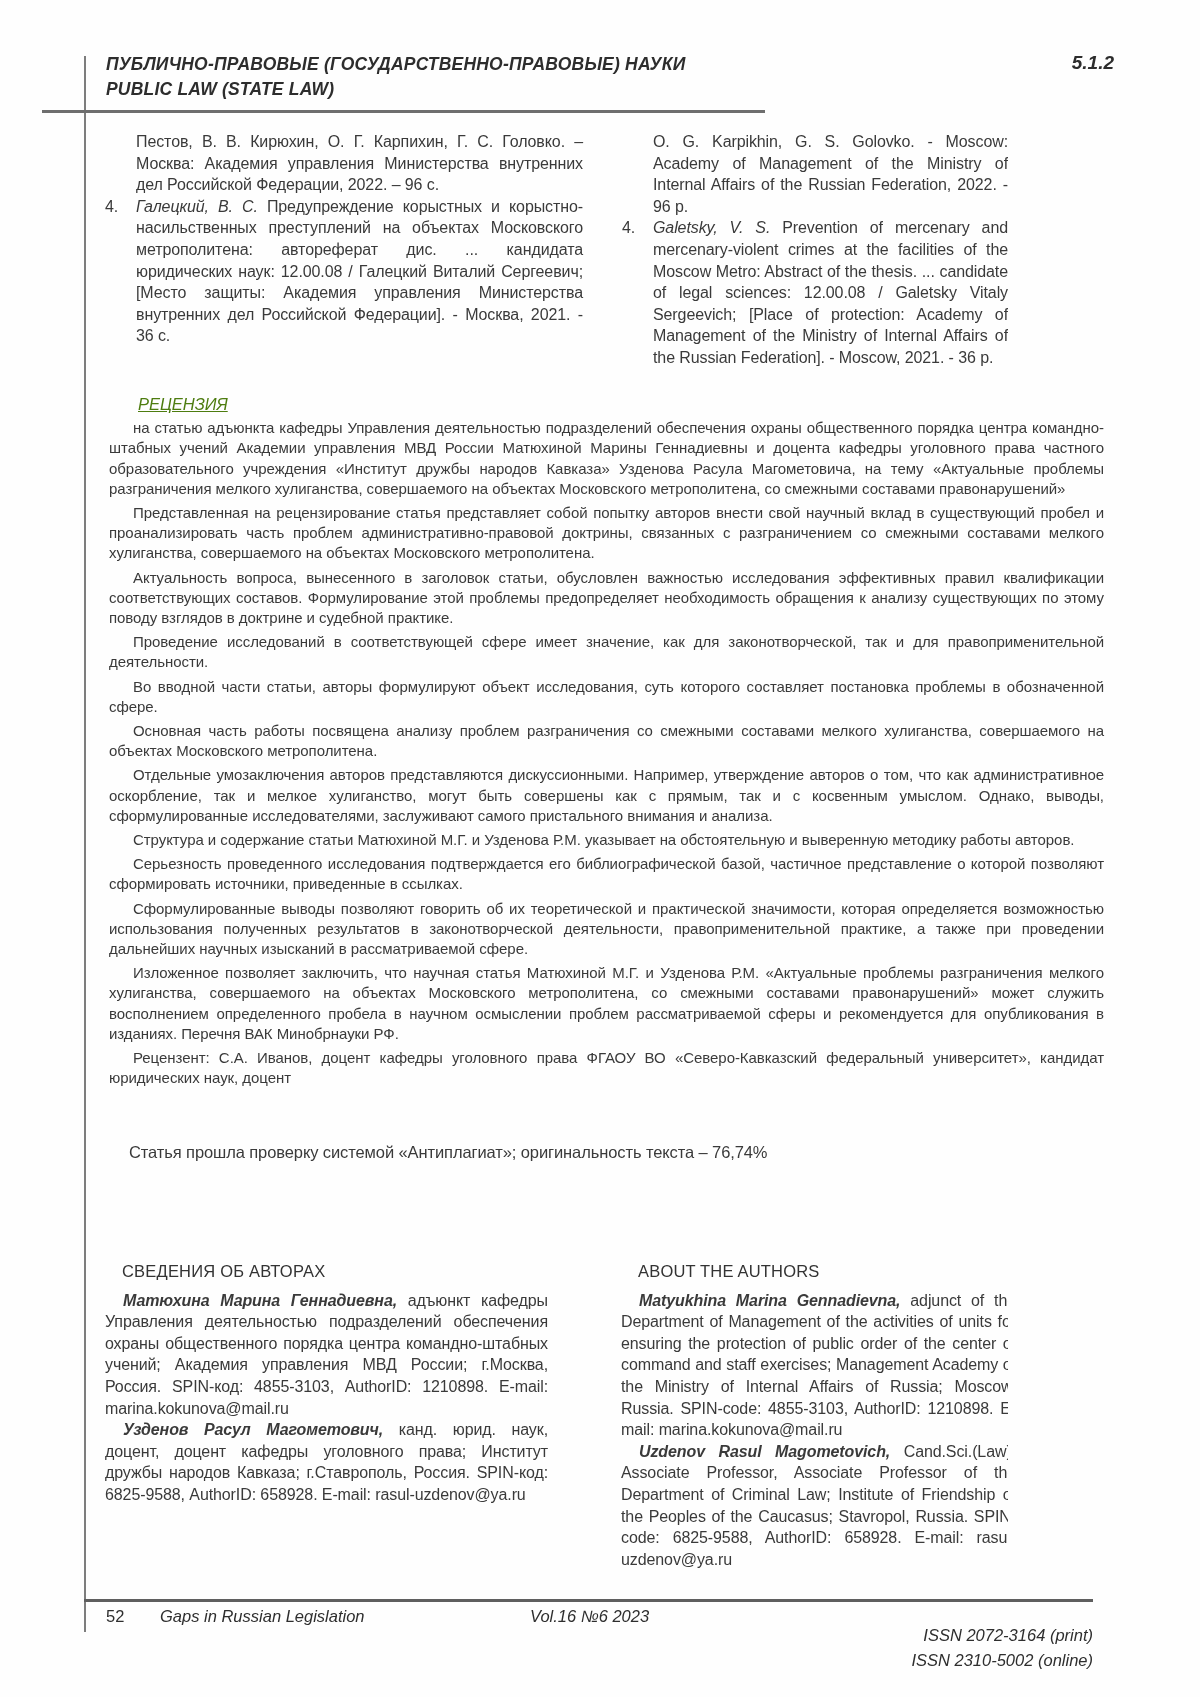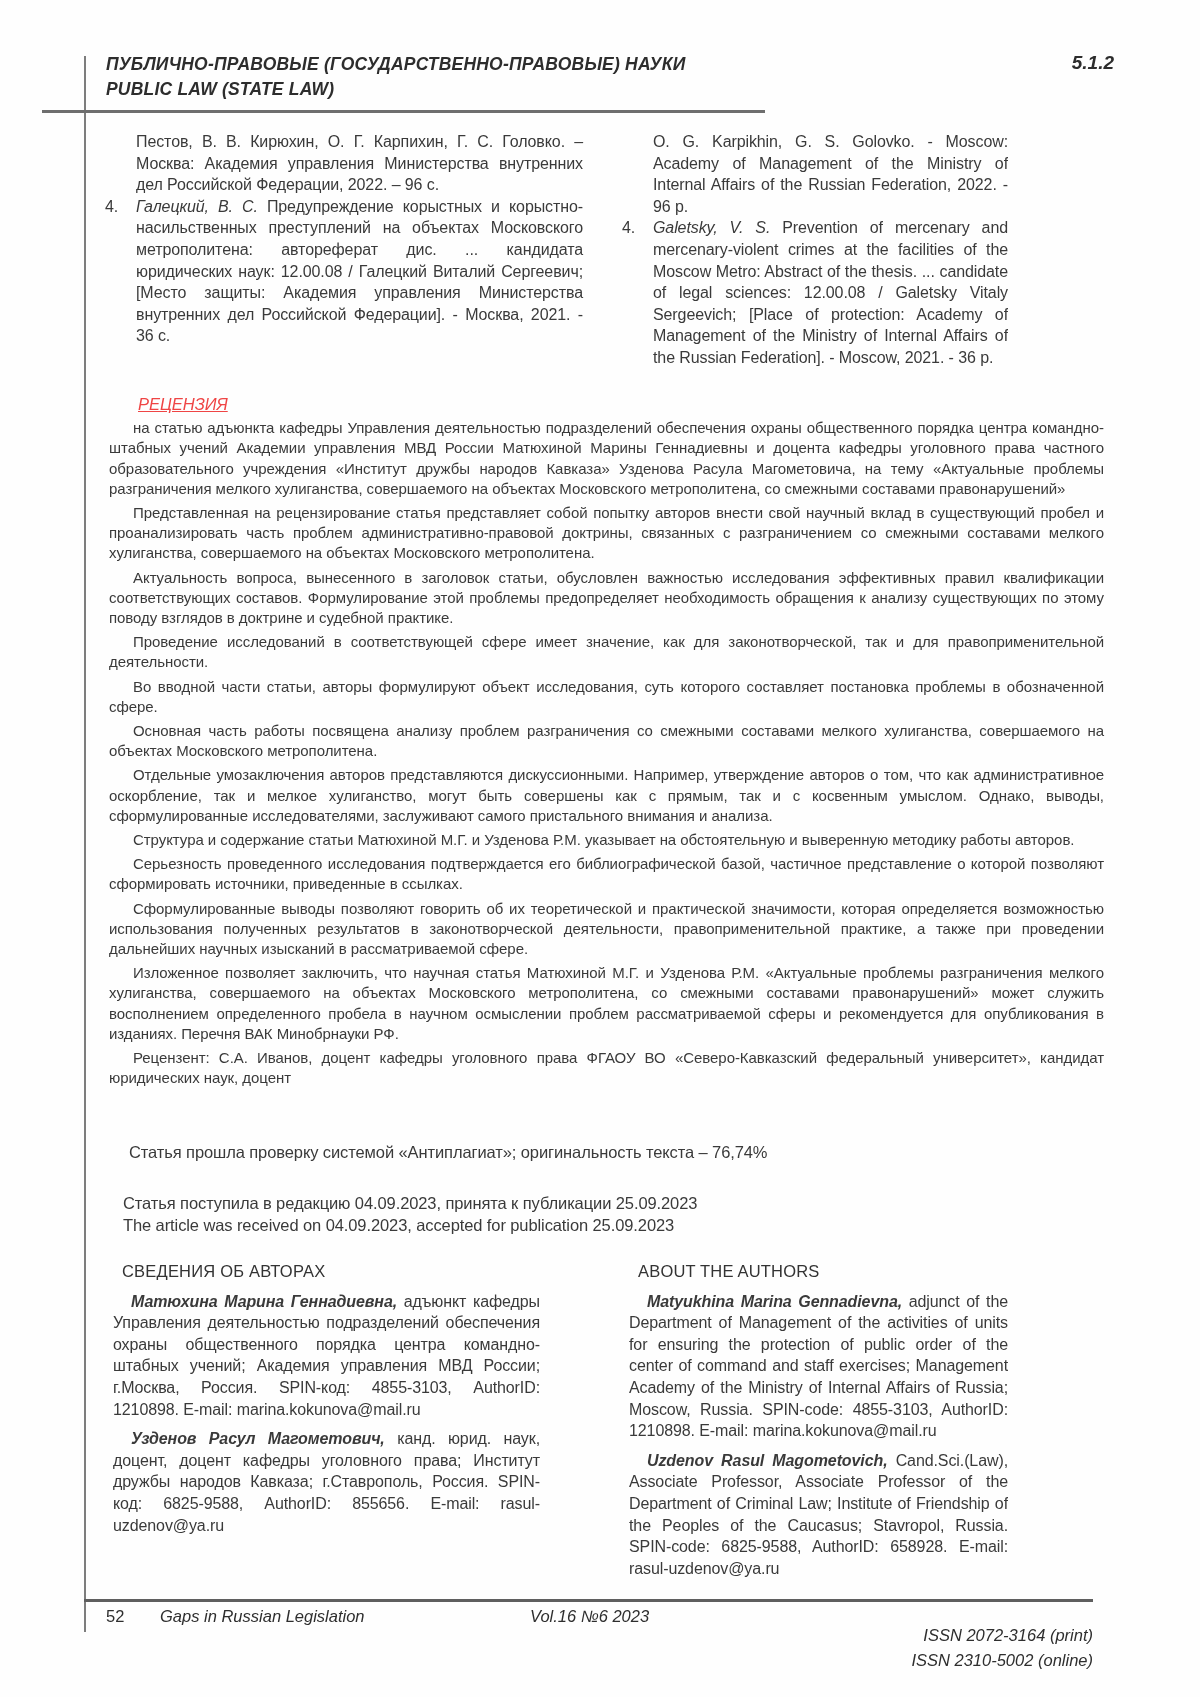--- a/index.html
+++ b/index.html
@@ -22,31 +22,31 @@
         font-size:16px;line-height:21.6px;letter-spacing:-.1px;}
   .ref-col{text-align:justify;}
   .ref-item{display:flex;}
   .ref-num{flex:none;width:31px;}
   .ref-body{flex:1;text-align:justify;}
   .ref-name{font-style:italic;}
   
   .review{position:absolute;left:105px;top:394px;width:1003px;height:748px;overflow:hidden;
           font-size:15px;line-height:20.2px;letter-spacing:-.05px;text-align:justify;}
   .review-heading{font-style:italic;text-decoration:underline;margin:0 0 3px 33px;
-                  font-size:16.5px;color:#ef4444;}
+                  font-size:16.5px;color:#4d7c0f;}
   .review p{margin:4px;text-indent:24px;}
   
   .plag{position:absolute;left:129px;top:1143px;font-size:16.5px;letter-spacing:-.1px;}
   .dates{position:absolute;left:123px;top:1192px;font-size:16.5px;line-height:22px;letter-spacing:-.1px;}
   
   .authors{position:absolute;left:105px;top:1261px;width:903px;height:334px;overflow:hidden;
            display:grid;grid-template-columns:443px 395px;column-gap:73px;
            font-size:16px;line-height:21.6px;letter-spacing:-.1px;}
   .authors-h{font-weight:normal;font-size:16.5px;margin:0 0 7px 17px;letter-spacing:.2px;color:#333;}
-  .bio{margin:8px;text-align:justify;text-indent:18px;}
+  .bio{margin:0;text-align:justify;text-indent:18px;}
   .bio-name{font-weight:bold;font-style:italic;}
   
   .ftr-rule{position:absolute;left:84px;top:1599px;width:1009px;height:3px;background:#5f5f5f;}
   .ftr{position:absolute;left:0;top:1607px;width:1200px;font-size:16.5px;color:#2e2e2e;}
   .ftr-pn{position:absolute;left:106px;top:0;}
   .ftr-journal{position:absolute;left:160px;top:0;font-style:italic;}
   .ftr-vol{position:absolute;left:530px;top:0;font-style:italic;}
   .ftr-issn{position:absolute;right:107px;top:16px;text-align:right;font-style:italic;line-height:25px;}
 </style>
 </head>
@@ -96,30 +96,26 @@
     <p>Отдельные умозаключения авторов представляются дискуссионными. Например, утверждение авторов о том, что как административное оскорбление, так и мелкое хулиганство, могут быть совершены как с прямым, так и с косвенным умыслом. Однако, выводы, сформулированные исследователями, заслуживают самого пристального внимания и анализа.</p>
     <p>Структура и содержание статьи Матюхиной М.Г. и Узденова Р.М. указывает на обстоятельную и выверенную методику работы авторов.</p>
     <p>Серьезность проведенного исследования подтверждается его библиографической базой, частичное представление о которой позволяют сформировать источники, приведенные в ссылках.</p>
     <p>Сформулированные выводы позволяют говорить об их теоретической и практической значимости, которая определяется возможностью использования полученных результатов в законотворческой деятельности, правоприменительной практике, а также при проведении дальнейших научных изысканий в рассматриваемой сфере.</p>
     <p>Изложенное позволяет заключить, что научная статья Матюхиной М.Г. и Узденова Р.М. «Актуальные проблемы разграничения мелкого хулиганства, совершаемого на объектах Московского метрополитена, со смежными составами правонарушений» может служить восполнением определенного пробела в научном осмыслении проблем рассматриваемой сферы и рекомендуется для опубликования в изданиях. Перечня ВАК Минобрнауки РФ.</p>
     <p>Рецензент:  С.А. Иванов, доцент кафедры уголовного права ФГАОУ ВО «Северо-Кавказский федеральный университет», кандидат юридических наук, доцент</p>
   </div>
 
   <div class="plag">Статья прошла проверку системой «Антиплагиат»; оригинальность текста – 76,74%</div>
 
-  <div class="dates">
-    <div>Статья поступила в редакцию 04.09.2023, принята к публикации 25.09.2023</div>
-    <div>The article was received on 04.09.2023, accepted for publication 25.09.2023</div>
-  </div>
 
   <div class="authors">
     <div class="auth-col">
       <h3 class="authors-h">СВЕДЕНИЯ ОБ АВТОРАХ</h3>
       <p class="bio"><span class="bio-name">Матюхина Марина Геннадиевна,</span><span> адъюнкт кафедры Управления деятельностью подразделений обеспечения охраны общественного порядка центра командно-штабных учений; Академия управления МВД России; г.Москва, Россия. SPIN-код: 4855-3103, AuthorID: 1210898. E-mail: marina.kokunova@mail.ru</span></p>
-      <p class="bio"><span class="bio-name">Узденов Расул Магометович,</span><span> канд. юрид. наук, доцент, доцент кафедры уголовного права; Институт дружбы народов Кавказа; г.Ставрополь, Россия. SPIN-код: 6825-9588, AuthorID: 855656. E-mail: rasul-uzdenov@ya.ru</span></p>
+      <p class="bio"><span class="bio-name">Узденов Расул Магометович,</span><span> канд. юрид. наук, доцент, доцент кафедры уголовного права; Институт дружбы народов Кавказа; г.Ставрополь, Россия. SPIN-код: 6825-9588, AuthorID: 658928. E-mail: rasul-uzdenov@ya.ru</span></p>
     </div>
     <div class="auth-col">
       <h3 class="authors-h">ABOUT THE AUTHORS</h3>
       <p class="bio"><span class="bio-name">Matyukhina Marina Gennadievna,</span><span> adjunct of the Department of Management of the activities of units for ensuring the protection of public order of the center of command and staff exercises; Management Academy of the Ministry of Internal Affairs of Russia; Moscow, Russia. SPIN-code: 4855-3103, AuthorID: 1210898. E-mail: marina.kokunova@mail.ru</span></p>
       <p class="bio"><span class="bio-name">Uzdenov Rasul Magometovich,</span><span> Cand.Sci.(Law), Associate Professor, Associate Professor of the Department of Criminal Law; Institute of Friendship of the Peoples of the Caucasus; Stavropol, Russia. SPIN-code: 6825-9588, AuthorID: 658928. E-mail: rasul-uzdenov@ya.ru</span></p>
     </div>
   </div>
 
   <div class="ftr-rule"></div>
   <div class="ftr">

